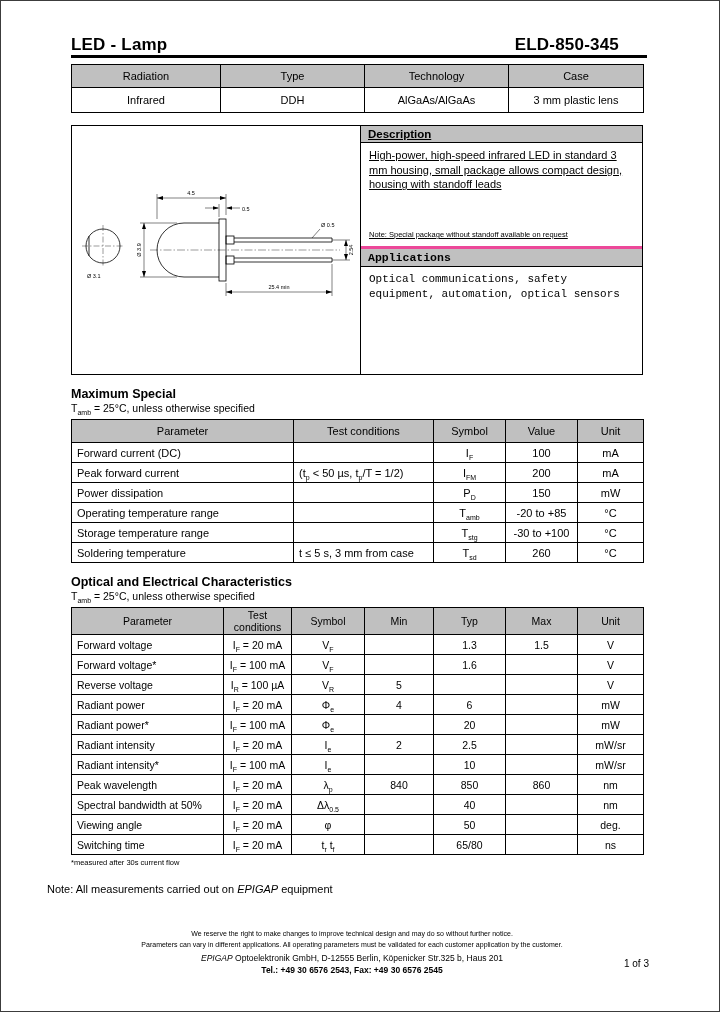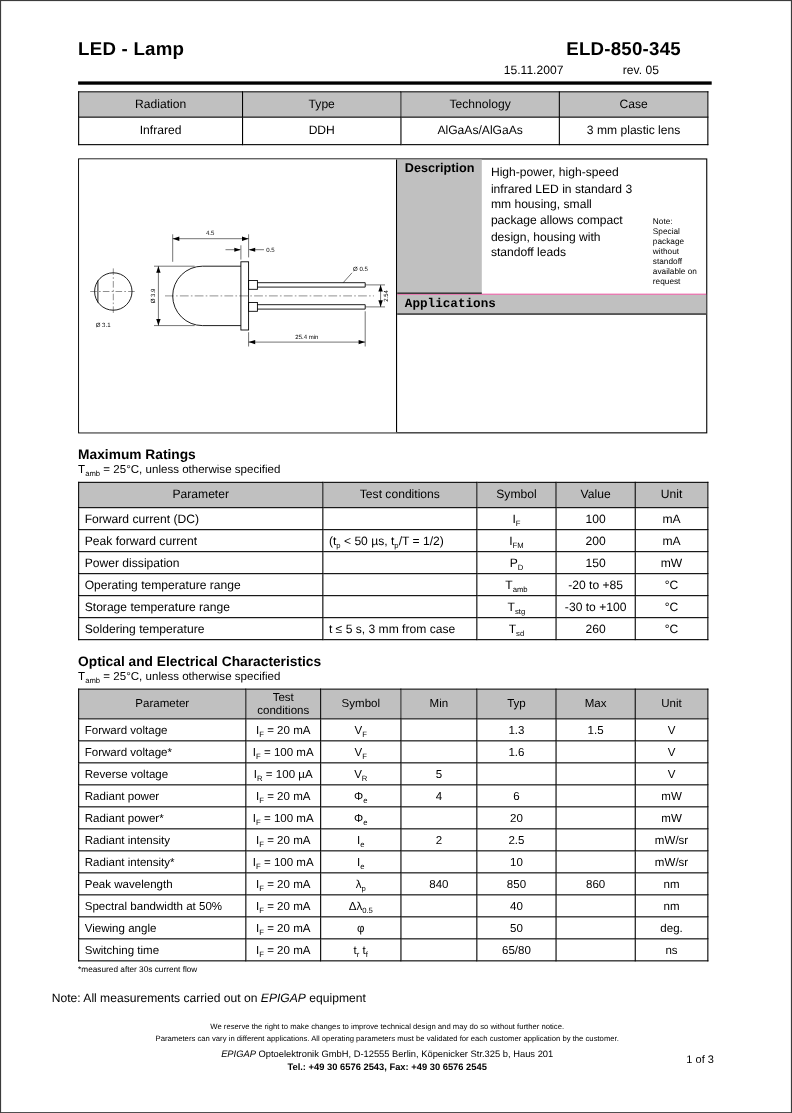--- a/index.html
+++ b/index.html
@@ -20,21 +20,21 @@
   .summary { width:572px; margin-top:6px; font-size:11px;border-radius:17px; }
   .summary th { height:23px; }
   .summary td { height:25px; }
 
   .figure { display:flex; width:572px; height:250px; margin:12px 0 0 70px; border:1px solid #000; }
   .drawing { width:289px; border-right:1px solid #000; position:relative; background:#fff; }
   .drawing svg { display:block; }
   .drawing text { font-family:"Liberation Sans", sans-serif; font-size:5.5px; fill:#000; }
   .info { flex:1; display:flex; flex-direction:column; }
   .info .bar { background:#c0c0c0; border-bottom:1px solid #000; font-weight:bold; font-size:11.5px; padding:2px 7px; }
-  .desc { height:123px; border-bottom:1px solid #ec4899; display:flex; flex-direction:row; }
+  .desc { height:123px; border-bottom:3px solid #ec4899; display:flex; flex-direction:column;text-decoration:underline; }
   .desc .main, .apps .main { font-size:11px; line-height:1.33; padding:5px 9px 0 8px; }
   .desc .small-note { font-size:7.5px; padding:0 8px 7px 8px; margin-top:auto; }
   .apps { flex:1;font-family:Liberation Mono, monospace; }
 
   h2.sec { font-size:12.5px; font-weight:bold; margin:12px 0 1px 70px; }
   p.cond { font-size:10.5px; margin:0 0 5px 70px; }
 
   #ratings { width:572px; font-size:11px; }
   #ratings th { height:23px; }
   #ratings td { height:20px; }
@@ -57,24 +57,20 @@
 </style>
 </head>
 <body>
 
 <div class="page">
 
   <header>
     <div class="title-row">
       <span class="doc-type">LED - Lamp</span>
       <span class="part">ELD-850-345</span>
-    </div>
-    <div class="date-row">
-      <span>15.11.2007</span>
-      <span>rev. 05</span>
     </div>
     <div class="rule"></div>
   </header>
 
   <table class="summary">
     <colgroup>
         <col style="width:149px">
         <col style="width:144px">
         <col style="width:144px">
         <col style="width:135px">
@@ -164,25 +160,26 @@
       </svg>
     </div>
     <div class="info">
       <section class="desc">
         <div class="bar">Description</div>
         <p class="main">High-power, high-speed infrared LED in standard 3 mm housing, small package allows compact design, housing with standoff leads</p>
         <p class="small-note">Note: Special package without standoff available on request</p>
       </section>
       <section class="apps">
         <div class="bar">Applications</div>
+        <p class="main">Optical communications, safety equipment, automation, optical sensors</p>
       </section>
     </div>
   </div>
 
-  <h2 class="sec">Maximum Ratings</h2>
+  <h2 class="sec">Maximum Special</h2>
   <p class="cond">T<sub>amb</sub> = 25°C, unless otherwise specified</p>
   <table id="ratings">
     <colgroup>
         <col style="width:222px">
         <col style="width:140px">
         <col style="width:72px">
         <col style="width:72px">
         <col style="width:66px">
       </colgroup>
     <thead>

